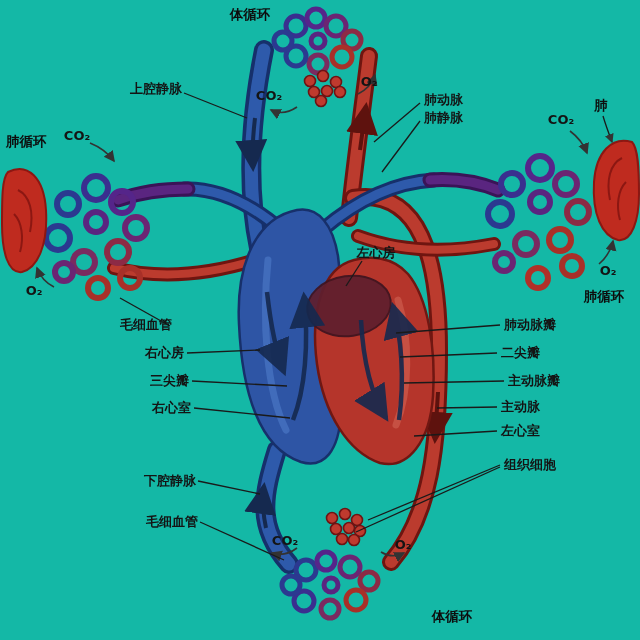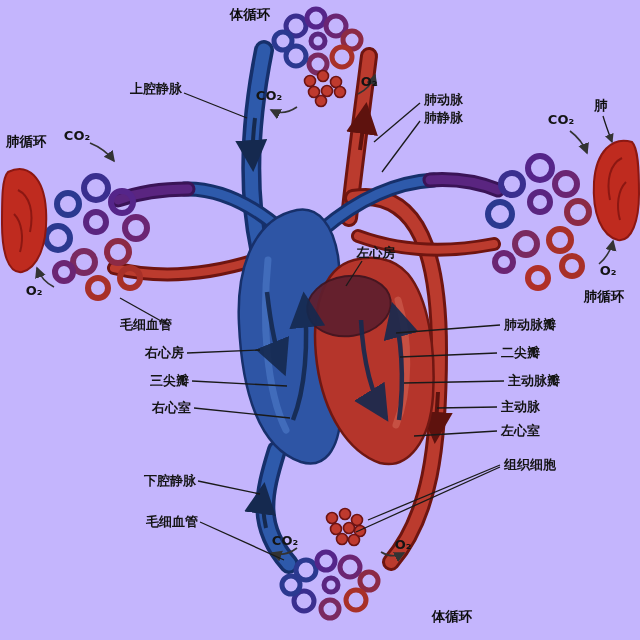--- a/index.html
+++ b/index.html
@@ -1,16 +1,16 @@
 <!DOCTYPE html>
 <html><head>
 <meta charset="utf-8">
 <style>
   html,body{margin:0;padding:0;background:#ffffff;}
-  .stage{position:relative;width:640px;height:640px;background:#c4b5fd;overflow:hidden;}
+  .stage{position:relative;width:640px;height:640px;background:#14b8a6;overflow:hidden;}
   svg{display:block;}
   .lbl{font-family:"DejaVu Sans",sans-serif;font-size:13px;font-weight:600;fill:#141414;}
   .lbl-strong{font-family:"DejaVu Sans",sans-serif;font-size:13.5px;font-weight:700;fill:#0d0d0d;}
   .leader{stroke:#1a1a1a;stroke-width:1.3;fill:none;}
   .gasarrow{stroke:#333;stroke-width:1.6;fill:none;}
   .flowarrow{stroke:#15294f;stroke-width:4.5;fill:none;opacity:.9;}
   .cap{fill:none;stroke-linecap:round;}
 </style>
 </head>
 <body>

